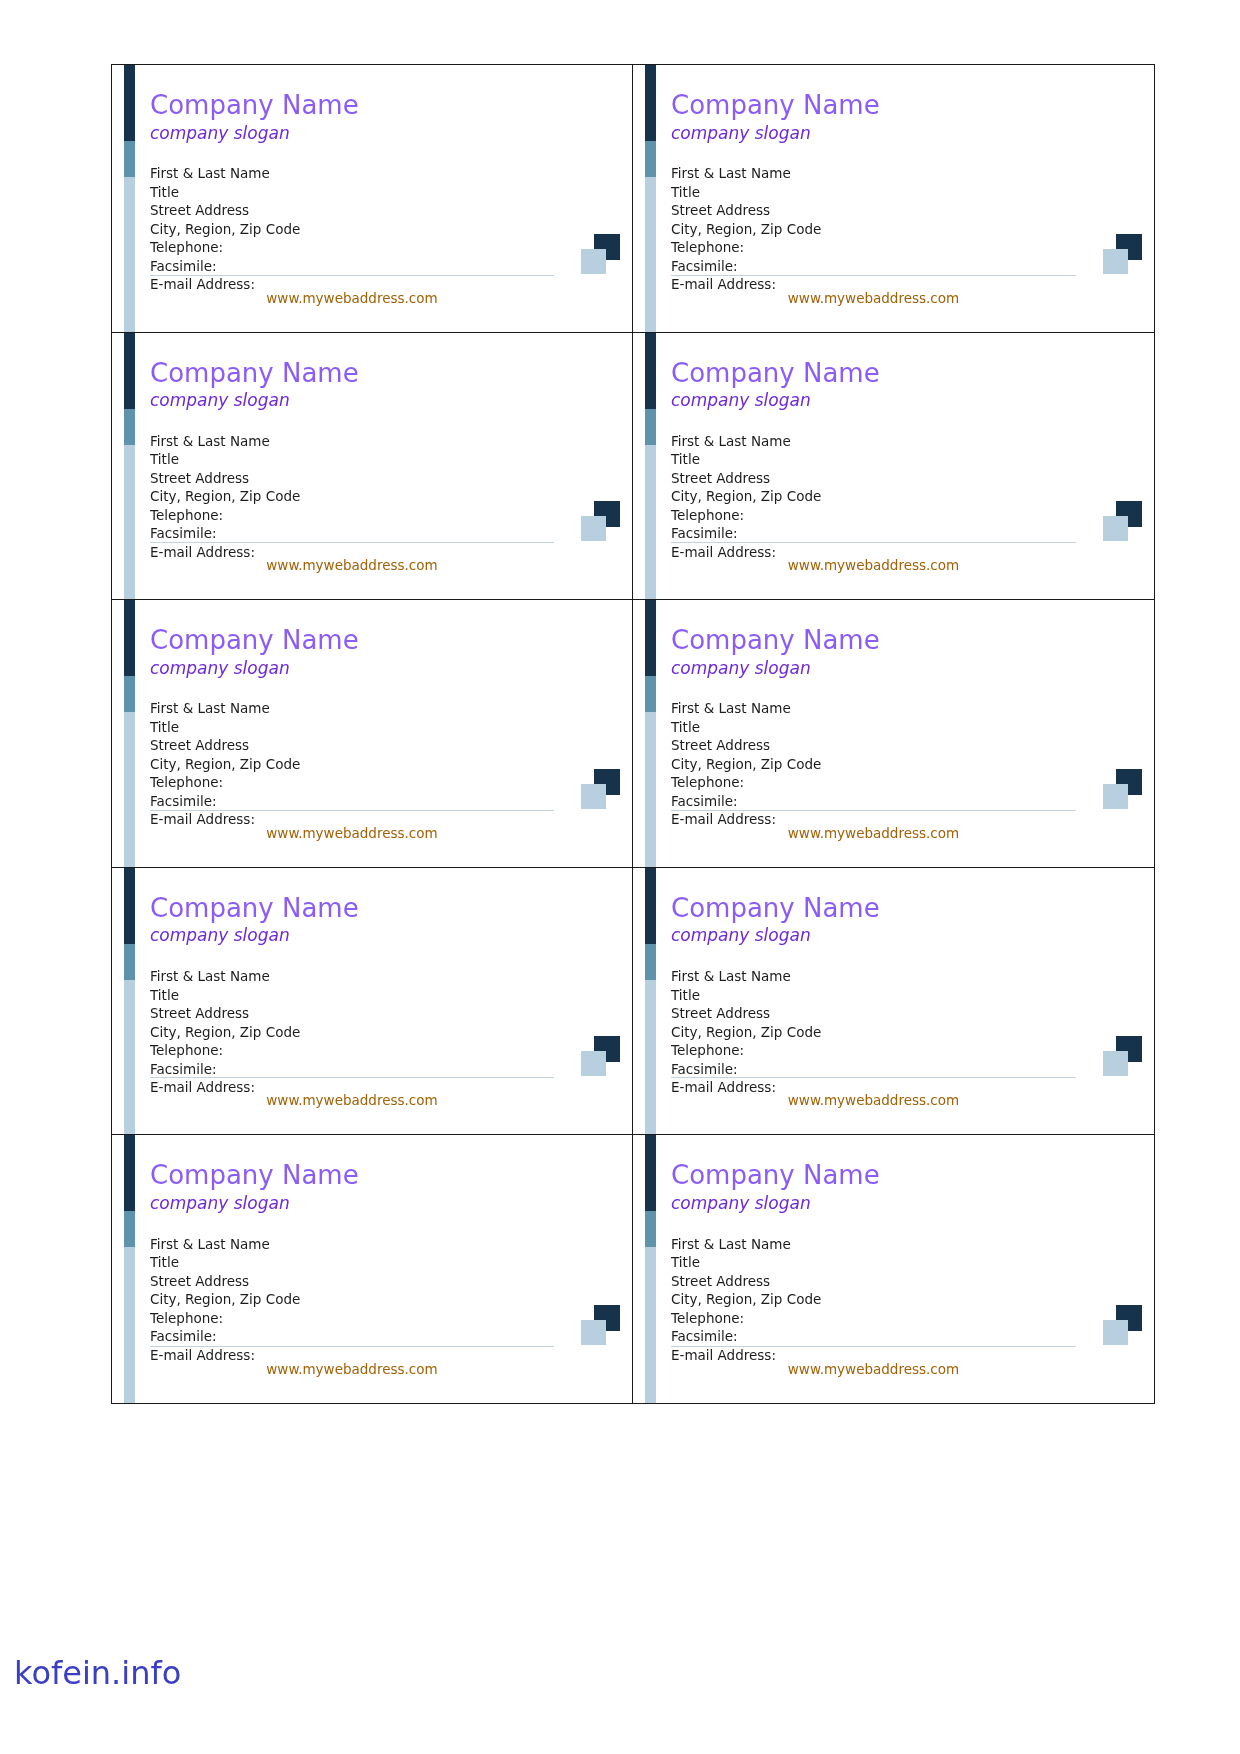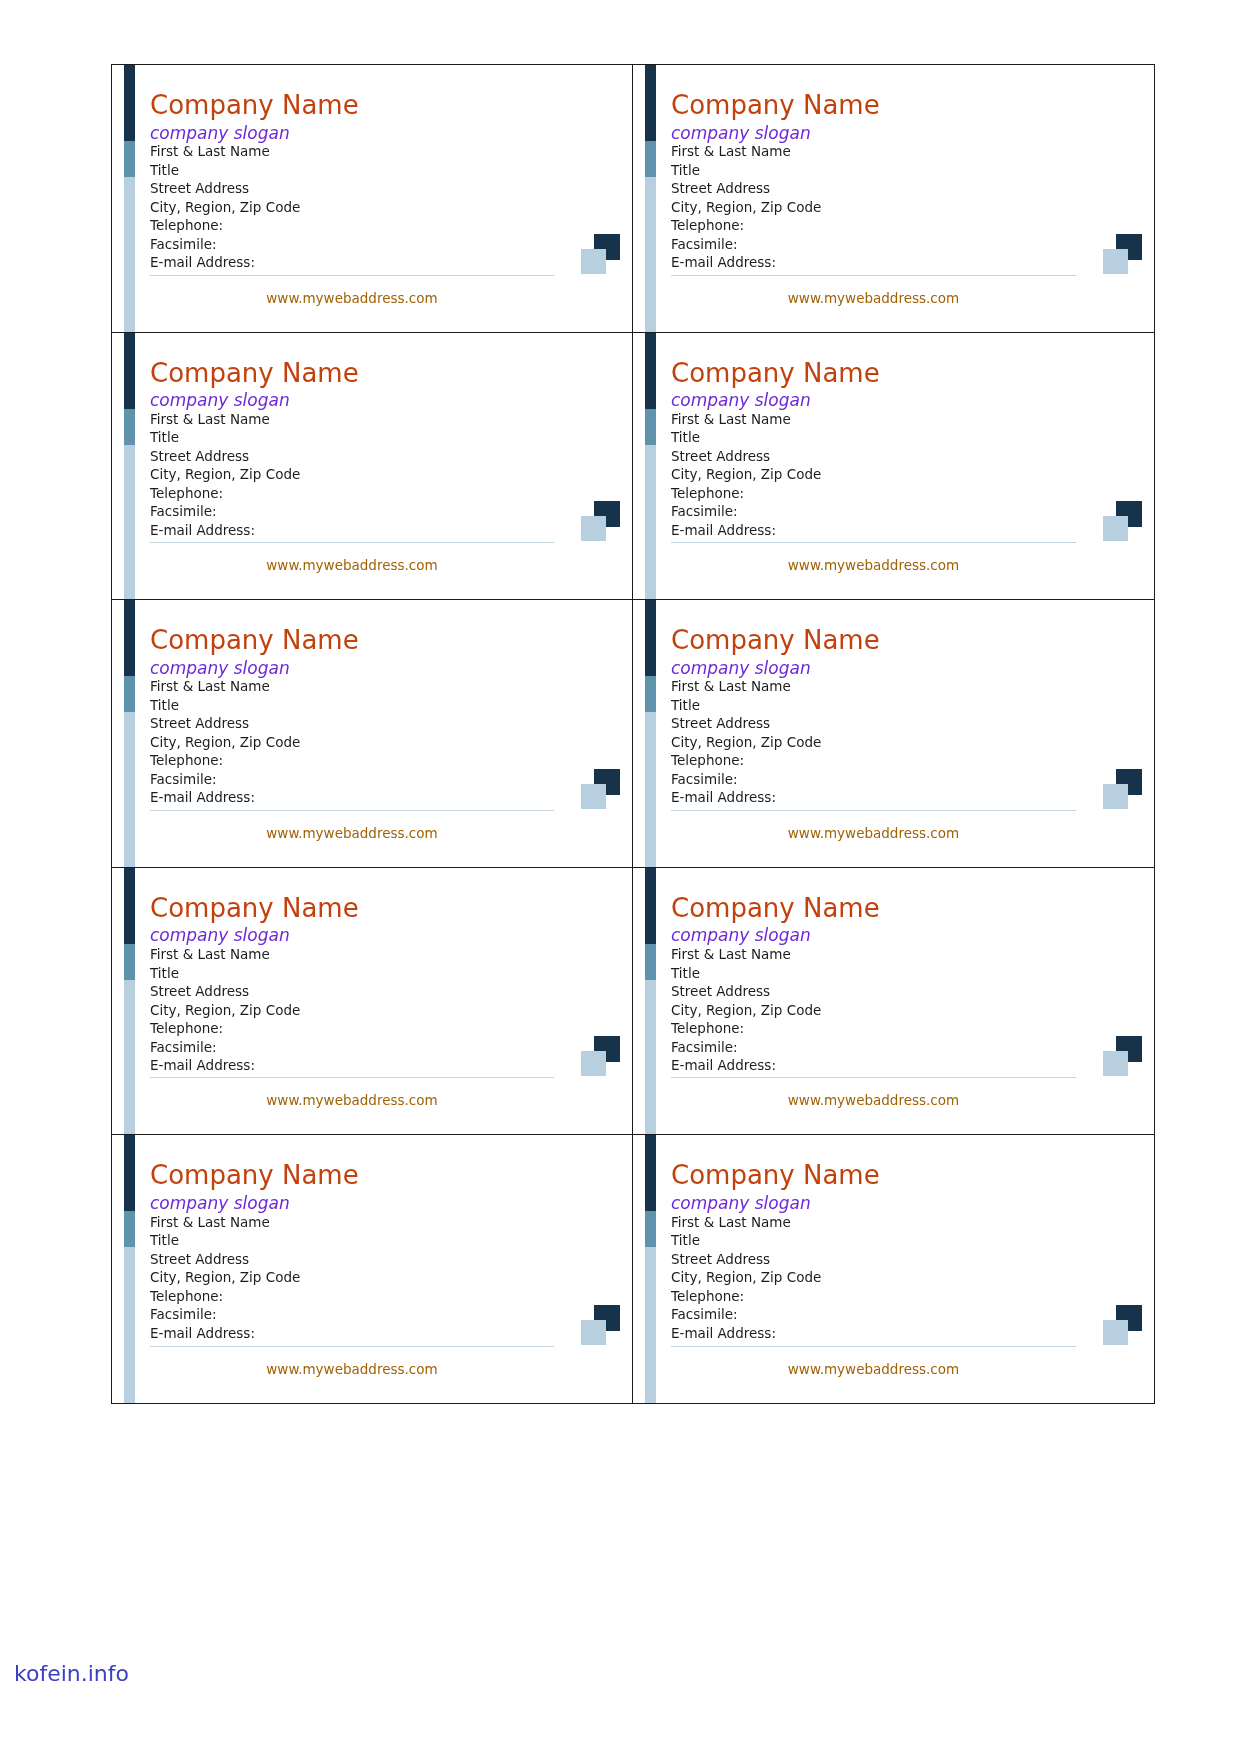--- a/index.html
+++ b/index.html
@@ -73,35 +73,36 @@
   .card-inner {
     position: absolute;
     left: 38px;
     top: 26px;
     right: 16px;
     bottom: 10px;
   }
 
   .company-name {
     font-size: 26px;
-    color: #c2410c;
+    color: #8b5cf6;
     letter-spacing: 0px;
     line-height: 1.1;
     white-space: nowrap;
   }
 
   .company-slogan {
     font-size: 17px;
     font-style: italic;
     color: #6d28d9;
     margin-top: 4px;
     line-height: 1.1;
   }
 
   .contact-block {
+    margin-top: 22px;
     font-size: 13.5px;
     color: #1d1d1d;
     line-height: 1.37;
   }
   .contact-block div { white-space: nowrap; }
 
   .rule {
     position: absolute;
     left: 0px;
     right: 62px;
@@ -134,22 +135,22 @@
     right: 26px;
     bottom: 58px;
     width: 25px;
     height: 25px;
     background: #b7cfdf;
   }
 
   .watermark {
     position: absolute;
     left: 14px;
-    bottom: 68px;
-    font-size: 22px;
+    bottom: 62px;
+    font-size: 32px;
     color: #3b3fc4;
     font-family: "DejaVu Sans", sans-serif;
   }
 </style>
 </head>
 <body>
 
 <div class="page">
 
   <div class="sheet">

